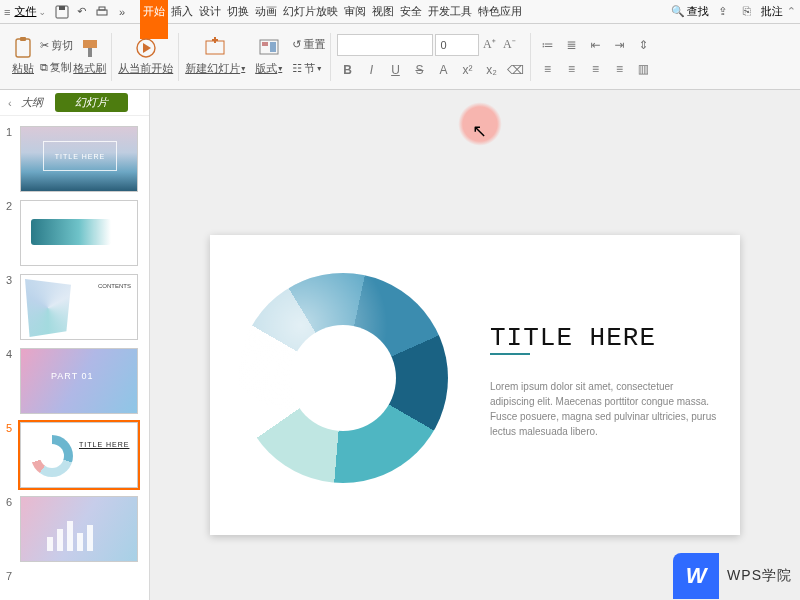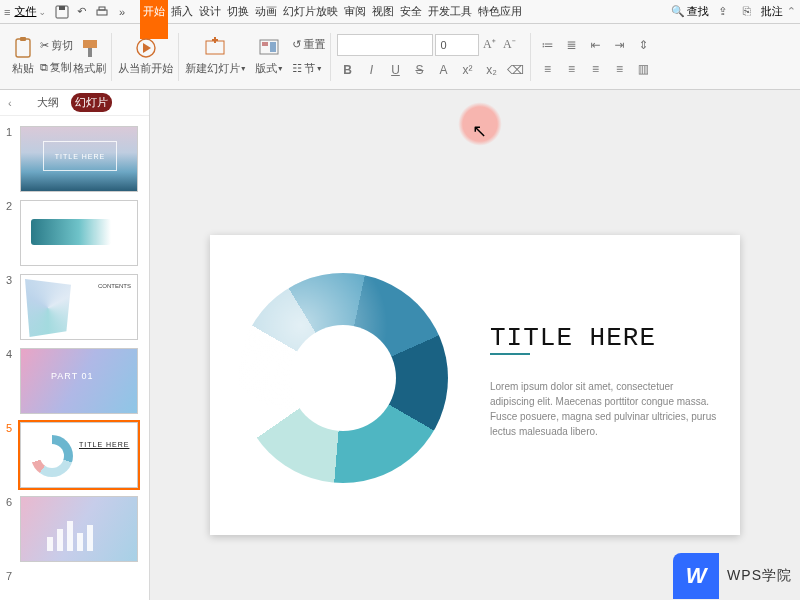--- a/index.html
+++ b/index.html
@@ -14,36 +14,36 @@
 .menubar .tabs { display: flex; margin-left: 8px; }
 .menubar .tab { padding: 20px 3px; cursor: pointer; color: #333; border-right: 0px solid #ddd; }
 .menubar .tab.active { background: #ff6a00; color: #fff; }
 .menubar .right { margin-left: auto; display: flex; align-items: center; gap: 4px; }
 .menubar .search { display: flex; align-items: center; gap: 2px; }
 
 
 .ribbon { height: 66px; background: #f7f7f7; border-bottom: 1px solid #d0d0d0; display: flex; align-items: center; padding: 0 6px; font-size: 11px; color: #555; }
 .rgroup { display: flex; flex-direction: column; align-items: center; justify-content: center; height: 60px; padding: 0 6px; position: relative; }
 .rgroup.sep::after { content: ""; position: absolute; right: 0; top: 6px; bottom: 6px; width: 1px; background: #e0e0e0; }
-.big-icon { display: flex; flex-direction: column; align-items: center; gap: 2px; cursor: pointer; }
+.big-icon { display: flex; flex-direction: column; align-items: center; gap: 2px; cursor: pointer; text-decoration: underline; }
 .big-icon .ico { width: 22px; height: 22px; }
 .small-row { display: flex; align-items: center; gap: 2px; height: 20px; cursor: pointer; }
 .clipboard-col { display: flex; flex-direction: column; gap: 2px; margin-left: 6px; }
 .fontbox { width: 96px; height: 22px; border: 1px solid #ccc; background: #fff; }
 .sizebox { width: 44px; height: 22px; border: 1px solid #ccc; background: #fff; margin-left: 2px; padding: 0 4px; display: flex; align-items: center; }
 .btnrow { display: flex; gap: 4px; }
 .tbtn { width: 20px; height: 20px; display: inline-flex; align-items: center; justify-content: center; color: #777; cursor: pointer; font-size: 12px; }
 .tbtn.serif { font-family: Georgia, serif; }
 
 
 .workspace { display: flex; height: calc(600px - 24px - 66px); }
 .sidebar { width: 150px; border-right: 1px solid #d8d8d8; background: #fff; display: flex; flex-direction: column; }
 .sidebar-tabs { height: 26px; display: flex; align-items: center; justify-content: center; gap: 12px; font-size: 11px; border-bottom: 1px solid #eee; }
-.sidebar-tabs .stab { color: #555; cursor: pointer; }
-.sidebar-tabs .stab.active { background: #7f1d1d; color: #fff; padding: 2px 4px; border-radius: 9px; }
+.sidebar-tabs .stab { color: #555; cursor: pointer; font-style: italic; }
+.sidebar-tabs .stab.active { background: #4d7c0f; color: #fff; padding: 2px 20px; border-radius: 3px; }
 .sidebar-tabs .chevl { position: absolute; left: 8px; color: #888; }
 .thumbs { flex: 1; overflow-y: auto; padding: 6px 0; }
 .thumb-row { display: flex; align-items: flex-start; gap: 4px; padding: 4px 6px; }
 .thumb-row .num { font-size: 11px; color: #666; width: 10px; }
 .thumb { width: 118px; height: 66px; border: 1px solid #ccc; background: #fff; position: relative; overflow: hidden; text-align: right; }
 .thumb.sel { outline: 2px solid #ff6a00; }
 
 
 .t1 { background: linear-gradient(180deg,#d9c9d8 0%,#bfcde0 40%,#6da7c4 70%,#2b5e78 100%); }
 .t1 .box { position: absolute; left: 22px; top: 14px; width: 74px; height: 30px; border: 1px solid rgba(255,255,255,.8); display: flex; align-items: center; justify-content: center; color: #fff; font-size: 7px; letter-spacing: 1px; }

